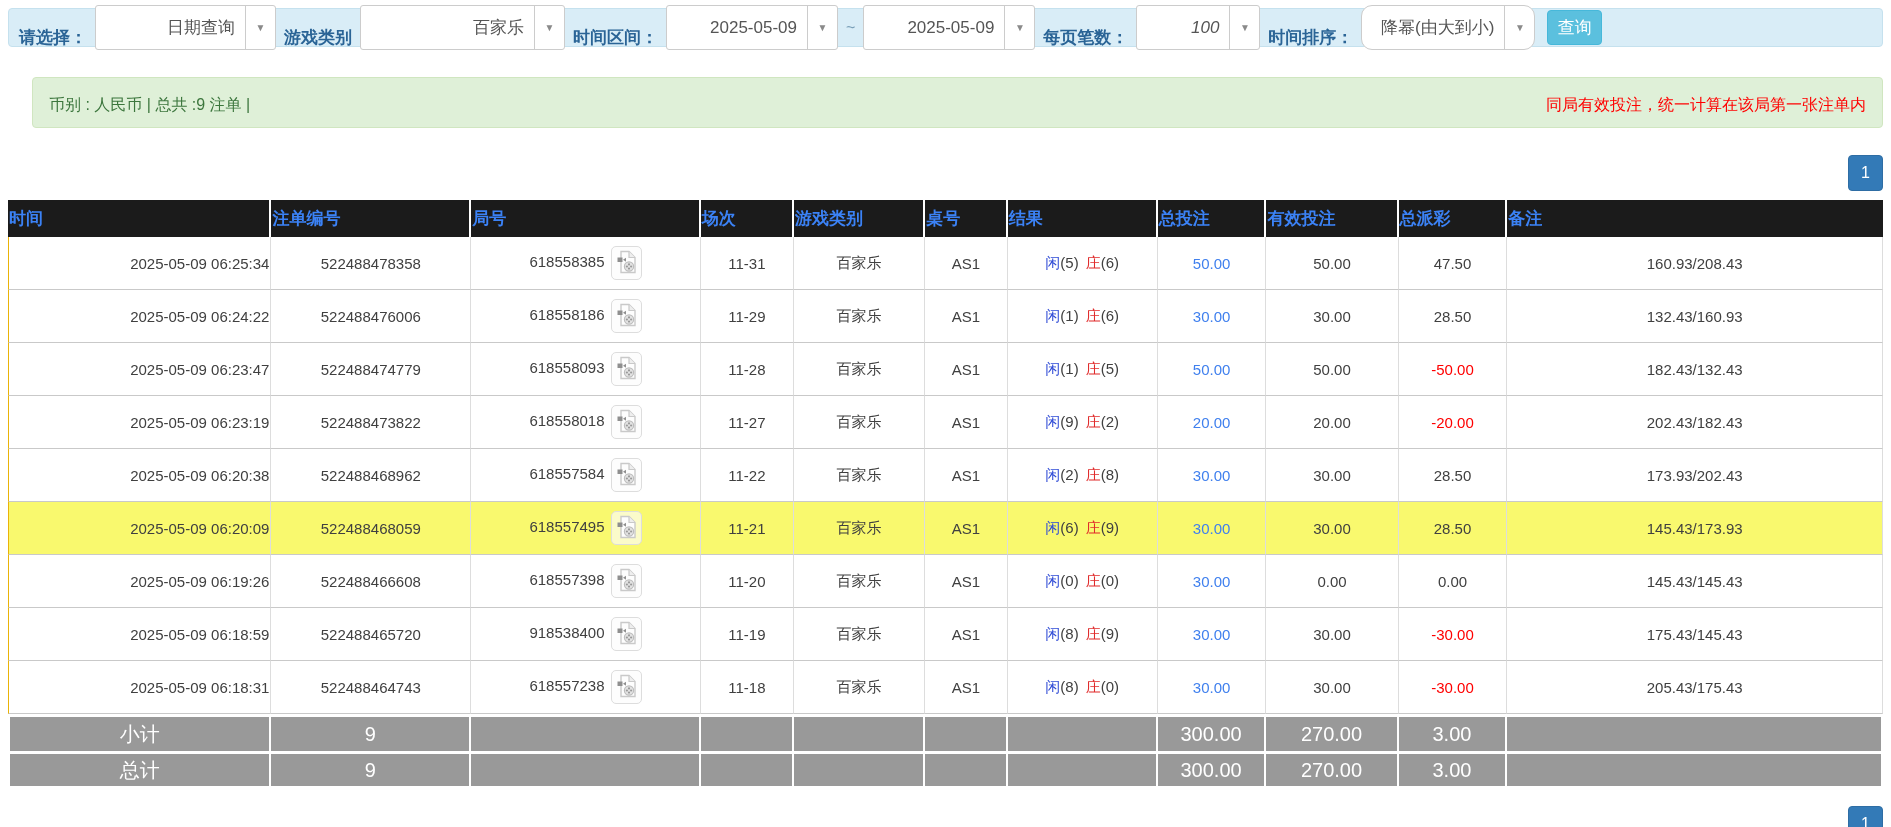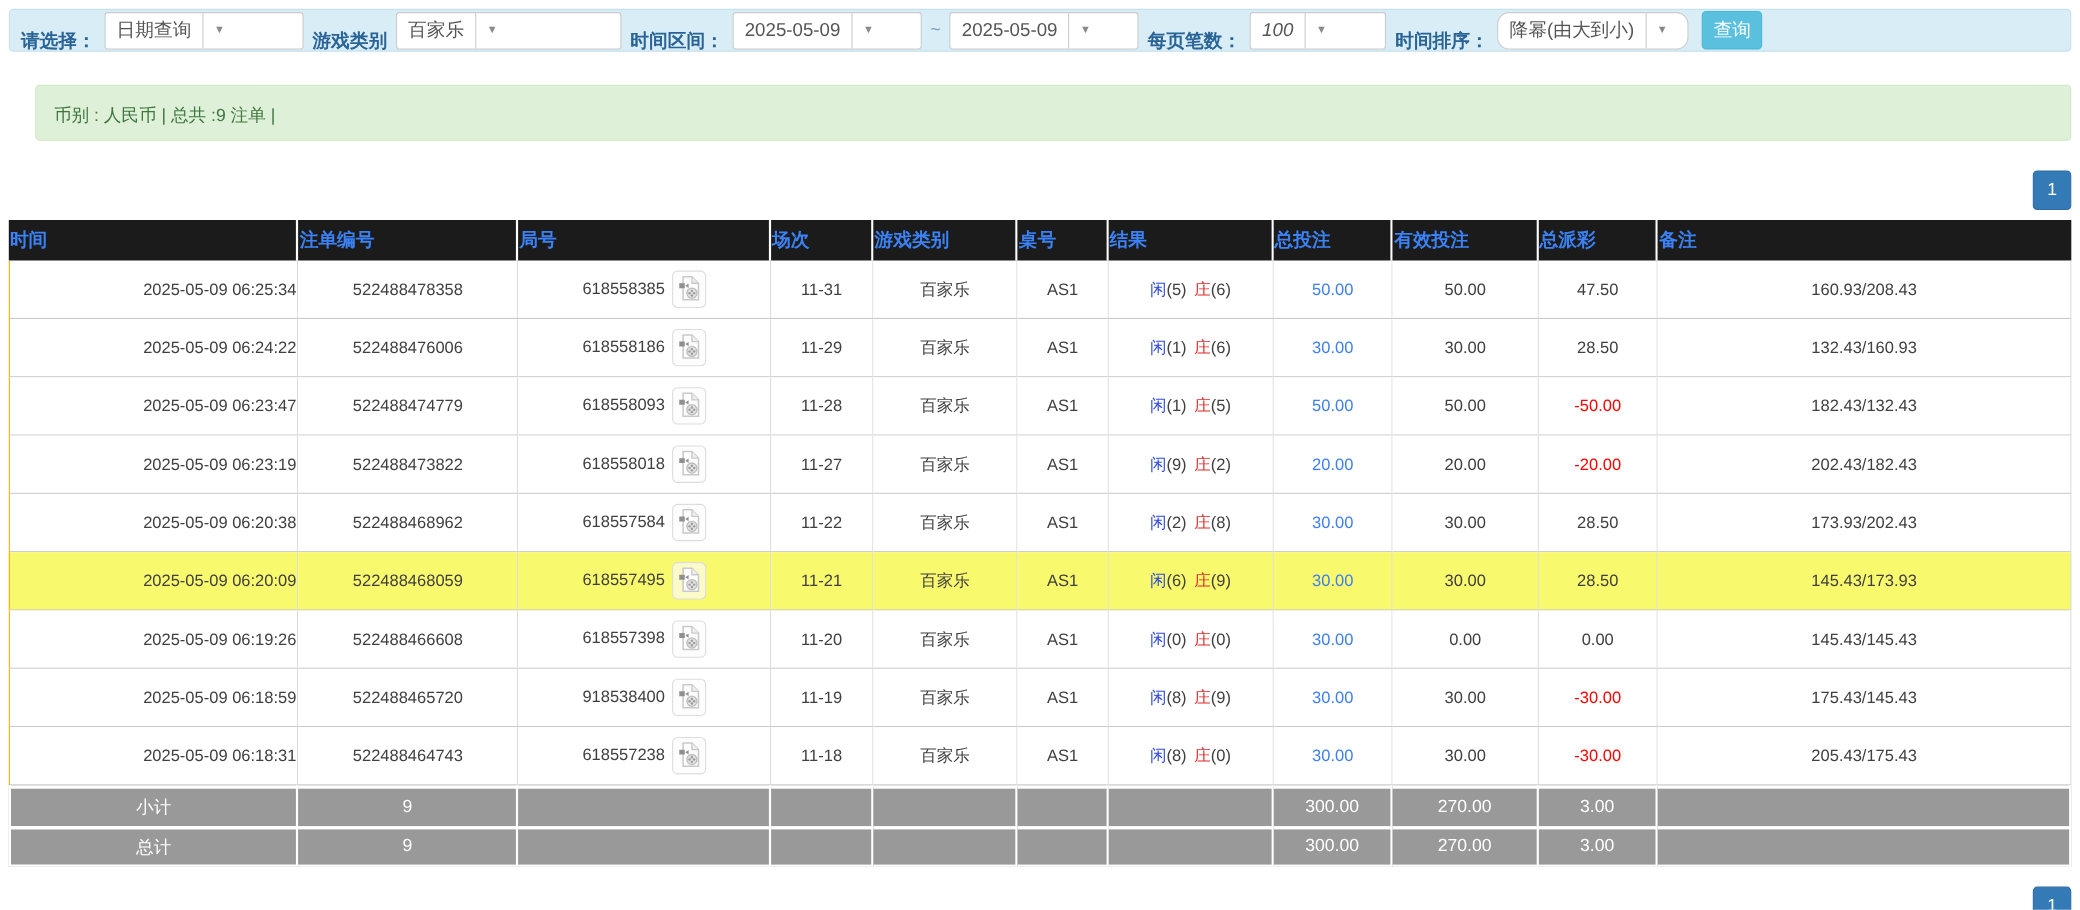--- a/index.html
+++ b/index.html
@@ -10,22 +10,22 @@
   .page { padding: 8px; }
 
   
   .filter-bar {
     display: flex; align-items: center; gap: 8px;
     background: #d9edf7; border: 1px solid #c5e1ee; border-radius: 4px;
     height: 39px; padding: 0 10px;
   }
   .flabel { color: #2a6496; font-weight: bold; font-size: 17px; white-space: nowrap; margin-top: 20px; }
   .select {
-    display: flex; align-items: center; justify-content: flex-start;
-    background: #fff; border: 1px solid #ccc; border-radius: 3px; height: 34px;
+    display: flex; align-items: center; justify-content: flex-end;
+    background: #fff; border: 1px solid #ccc; border-radius: 3px; height: 45px;
     cursor: pointer;
   }
   .sel-val { padding: 0 10px; font-size: 17px; color: #555; white-space: nowrap; overflow: hidden; }
   .sel-arrow {
     width: 30px; align-self: stretch; border-left: 1px solid #ccc;
     display: flex; align-items: center; justify-content: center;
     color: #8a8a8a; font-size: 10px; flex: none;
   }
   .w-qtype { width: 181px; } .w-game { width: 205px; } .w-date { width: 172px; }
   .w-size  { width: 124px; font-style: italic; } .w-sort { width: 174px; border-radius: 11px; }
@@ -73,21 +73,21 @@
   .neg { color: #ff0000; }
   .res-p { color: #2f4bd6; }
   .res-b { color: #e02b2b; margin-left: 7px; }
   .res-n { color: #404040; }
   .video-btn {
     margin-left: 6px; width: 31px; height: 34px; border: 1px solid #ddd; border-radius: 5px;
     background: rgba(252,252,252,.65); display: inline-flex; align-items: center;
     justify-content: center; vertical-align: middle; cursor: pointer; padding: 0;
   }
   tfoot td {
-    background: #999999; color: #fff; font-size: 16px; text-align: center;
+    background: #999999; color: #fff; font-size: 20px; text-align: center;
     height: 37px; border-right: 2px solid #fff; border-top: 3px solid #fff;
   }
   tfoot td:first-child { border-left: 2px solid #fff; }
   tfoot tr:last-child td { border-bottom: 2px solid #fff; }
 </style>
 </head>
 <body>
 
 <div class="page">
 
@@ -125,20 +125,21 @@
     <div class="select w-sort">
       <span class="sel-val">降幂(由大到小)</span>
       <span class="sel-arrow">▼</span>
     </div>
 
     <button class="btn-search">查询</button>
   </div>
 
   <div class="summary-bar">
     <span class="sum-left">币别 : 人民币 | 总共 :9 注单 |</span>
+    <span class="sum-right">同局有效投注，统一计算在该局第一张注单内</span>
   </div>
 
   <div class="pagination top">
     <button class="page-btn">1</button>
   </div>
 
   <table class="records">
     <colgroup>
       <col style="width:14.05%">
         <col style="width:10.65%">

